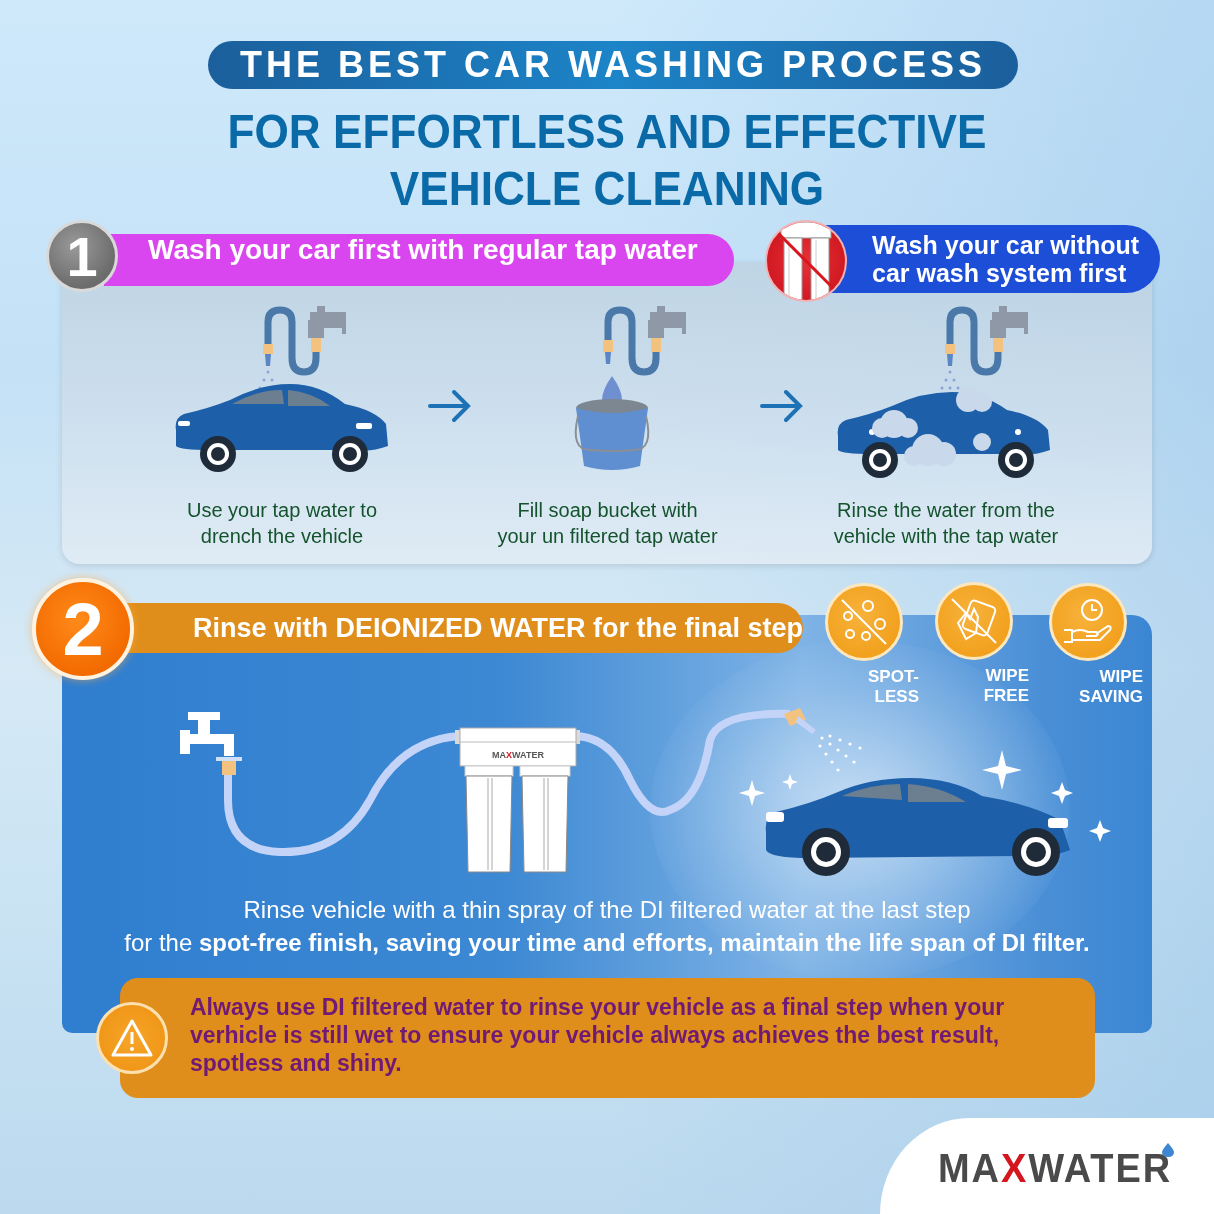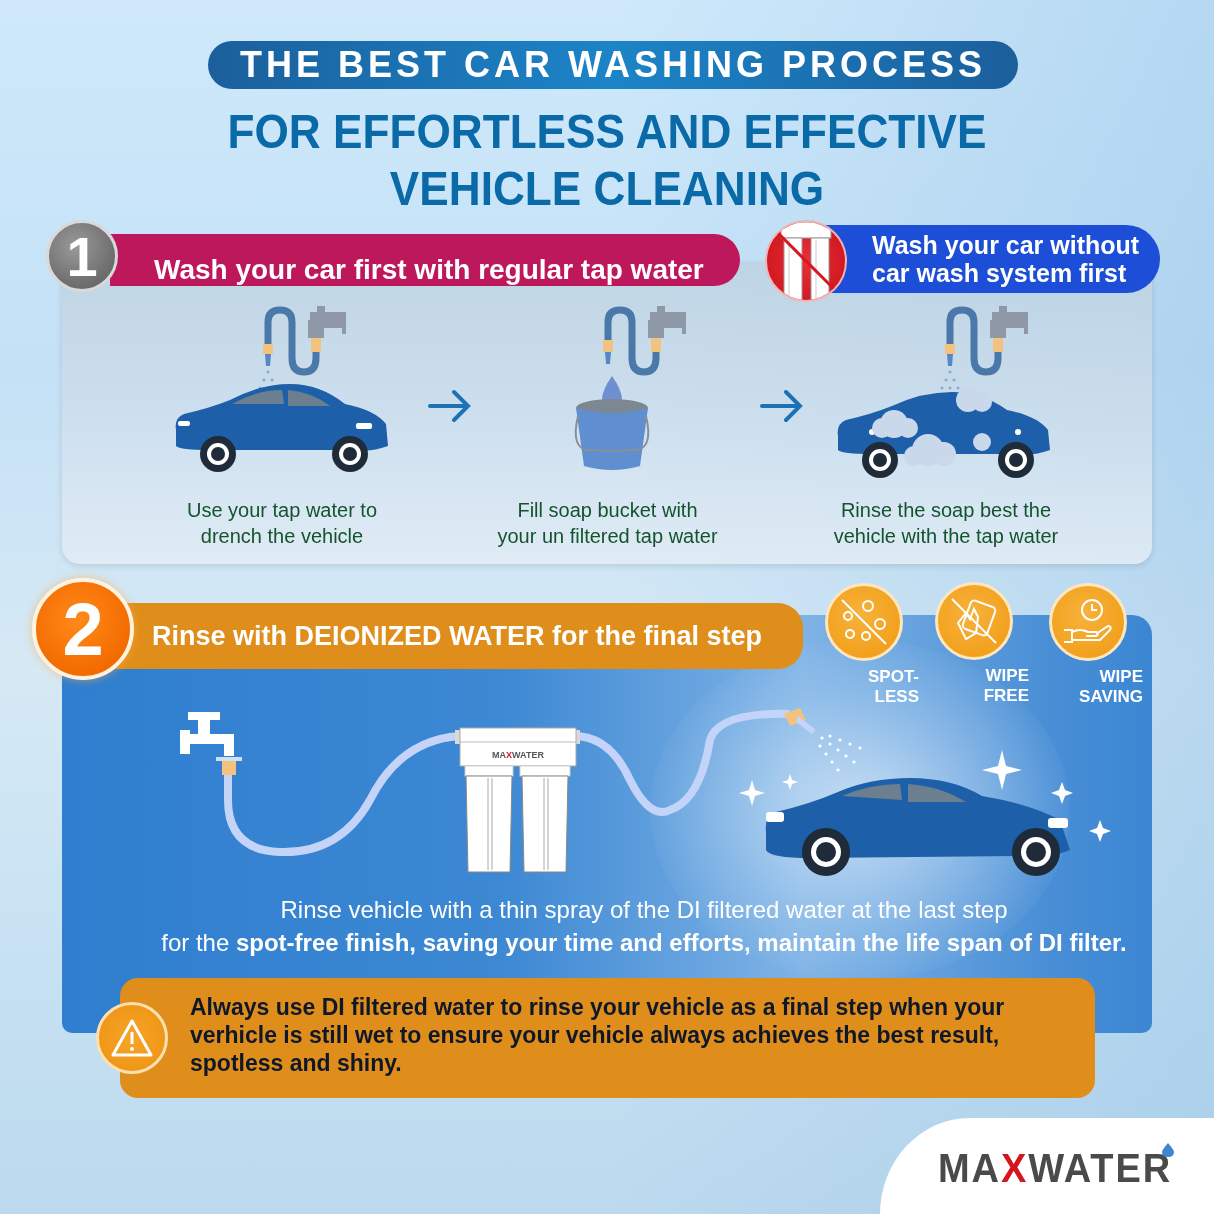--- a/index.html
+++ b/index.html
@@ -29,24 +29,24 @@
   .sub2 { top:161px; }
 
   
   .panel1 {
     position:absolute; left:62px; top:262px; width:1090px; height:302px;
     border-radius: 0 0 18px 18px;
     background: linear-gradient(180deg, rgba(190,210,225,0.85) 0%, rgba(210,225,238,0.8) 60%, rgba(225,236,245,0.9) 100%);
     box-shadow: 0 2px 6px rgba(0,0,0,0.12);
   }
   .step1-bar {
-    position:absolute; left:110px; top:234px; width:630px; height:52px;
-    background:#be185d; border-radius: 0 26px 26px 0;
+    position:absolute; left:104px; top:234px; width:630px; height:52px;
+    background:#d946ef; border-radius: 0 26px 26px 0;
     color:#fff; font-weight:bold; font-size:28px;
-    display:flex; align-items:flex-end; padding-left:44px;
+    display:flex; align-items:flex-start; padding-left:44px;
   }
   .step1-num {
     position:absolute; left:46px; top:220px; width:72px; height:72px; border-radius:50%;
     background: radial-gradient(circle at 40% 35%, #9a9a9a 0%, #6c6c6c 70%);
     border:3px solid #d9d9d9;
     color:#fff; font-weight:bold; font-size:56px;
     display:flex; align-items:center; justify-content:center;
   }
   .warn-pill {
     position:absolute; left:820px; top:225px; width:340px; height:68px;
@@ -69,51 +69,51 @@
   .panel2 {
     position:absolute; left:62px; top:615px; width:1090px; height:418px;
     border-radius: 0 20px 10px 10px;
     background: linear-gradient(90deg, #2f7ecf 0%, #3c88d3 40%, #7fb3e6 68%, #4a8fd6 90%, #3b86d3 100%);
   }
   .panel2-glow {
     position:absolute; left:650px; top:640px; width:420px; height:340px; border-radius:50%;
     background: radial-gradient(ellipse, rgba(225,238,250,0.75) 0%, rgba(180,212,240,0.35) 50%, rgba(120,170,225,0) 75%);
   }
   .step2-bar {
-    position:absolute; left:110px; top:603px; width:693px; height:66px;
+    position:absolute; left:110px; top:603px; width:693px; height:50px;
     background:#e08e1b; border-radius: 0 25px 25px 0;
     color:#fff; font-weight:bold; font-size:27px;
-    display:flex; align-items:center; padding-left:42px;
+    display:flex; align-items:center; padding-left:42px;justify-content:flex-end;
   }
   .step2-num {
     position:absolute; left:32px; top:578px; width:102px; height:102px; border-radius:50%;
     background: radial-gradient(circle at 45% 40%, #ff8a1a 0%, #f36b00 70%);
     border:4px solid #fff3e0;
     box-shadow: 0 0 8px rgba(255,170,70,0.6);
     color:#fff; font-weight:bold; font-size:74px;
     display:flex; align-items:center; justify-content:center;
   }
   .feature { position:absolute; width:110px; text-align:right; }
   .feature .circ {
     width:78px; height:78px; border-radius:50%; margin:0 auto;
     background: radial-gradient(circle at 45% 40%, #f7b23b 0%, #f2a11e 70%);
     border:3px solid #fde7be;
     display:flex; align-items:center; justify-content:center;
   }
   .feature .lbl { color:#fff; font-weight:bold; font-size:17px; line-height:20px; margin-top:6px; }
 
   .rinse-text {
-    position:absolute; left:62px; width:1090px; text-align:center; color:#fff; font-size:24px;margin-left:37px;
+    position:absolute; left:62px; width:1090px; text-align:center; color:#fff; font-size:24px;
   }
   .rinse-text b { font-weight:bold; }
 
   .tip-box {
     position:absolute; left:120px; top:978px; width:975px; height:120px;
     background:#e08e1b; border-radius: 18px;
-    color:#0f172a; font-weight:bold; font-size:23px; line-height:28px;
+    color:#701a75; font-weight:bold; font-size:23px; line-height:28px;
     padding:15px 14px 0 70px;
   }
   .tip-icon {
     position:absolute; left:96px; top:1002px; width:72px; height:72px; border-radius:50%;
     background: radial-gradient(circle, #f6a52a 0%, #ef9515 80%);
     border:3px solid #fde0b0;
     display:flex; align-items:center; justify-content:center;
   }
 
   .logo-card {
@@ -267,21 +267,21 @@
       <circle cx="150" cy="142" r="9"></circle>
   </g>
   <circle cx="48" cy="160" r="18" fill="#1f2b38"></circle>
     <circle cx="48" cy="160" r="11" fill="#fff"></circle>
     <circle cx="48" cy="160" r="7" fill="#1f2b38"></circle>
   <circle cx="184" cy="160" r="18" fill="#1f2b38"></circle>
     <circle cx="184" cy="160" r="11" fill="#fff"></circle>
     <circle cx="184" cy="160" r="7" fill="#1f2b38"></circle>
 </svg>
 <div class="step-caption" style="left:806px;top:497px;width:280px;">
-  <div>Rinse the soap best the</div>
+  <div>Rinse the water from the</div>
   <div>vehicle with the tap water</div>
 </div>
 
 <div class="panel2"></div>
 <div class="panel2-glow"></div>
 <div class="step2-bar">
   <span>Rinse with DEIONIZED WATER for the final step</span>
 </div>
 <div class="step2-num">2</div>
 

